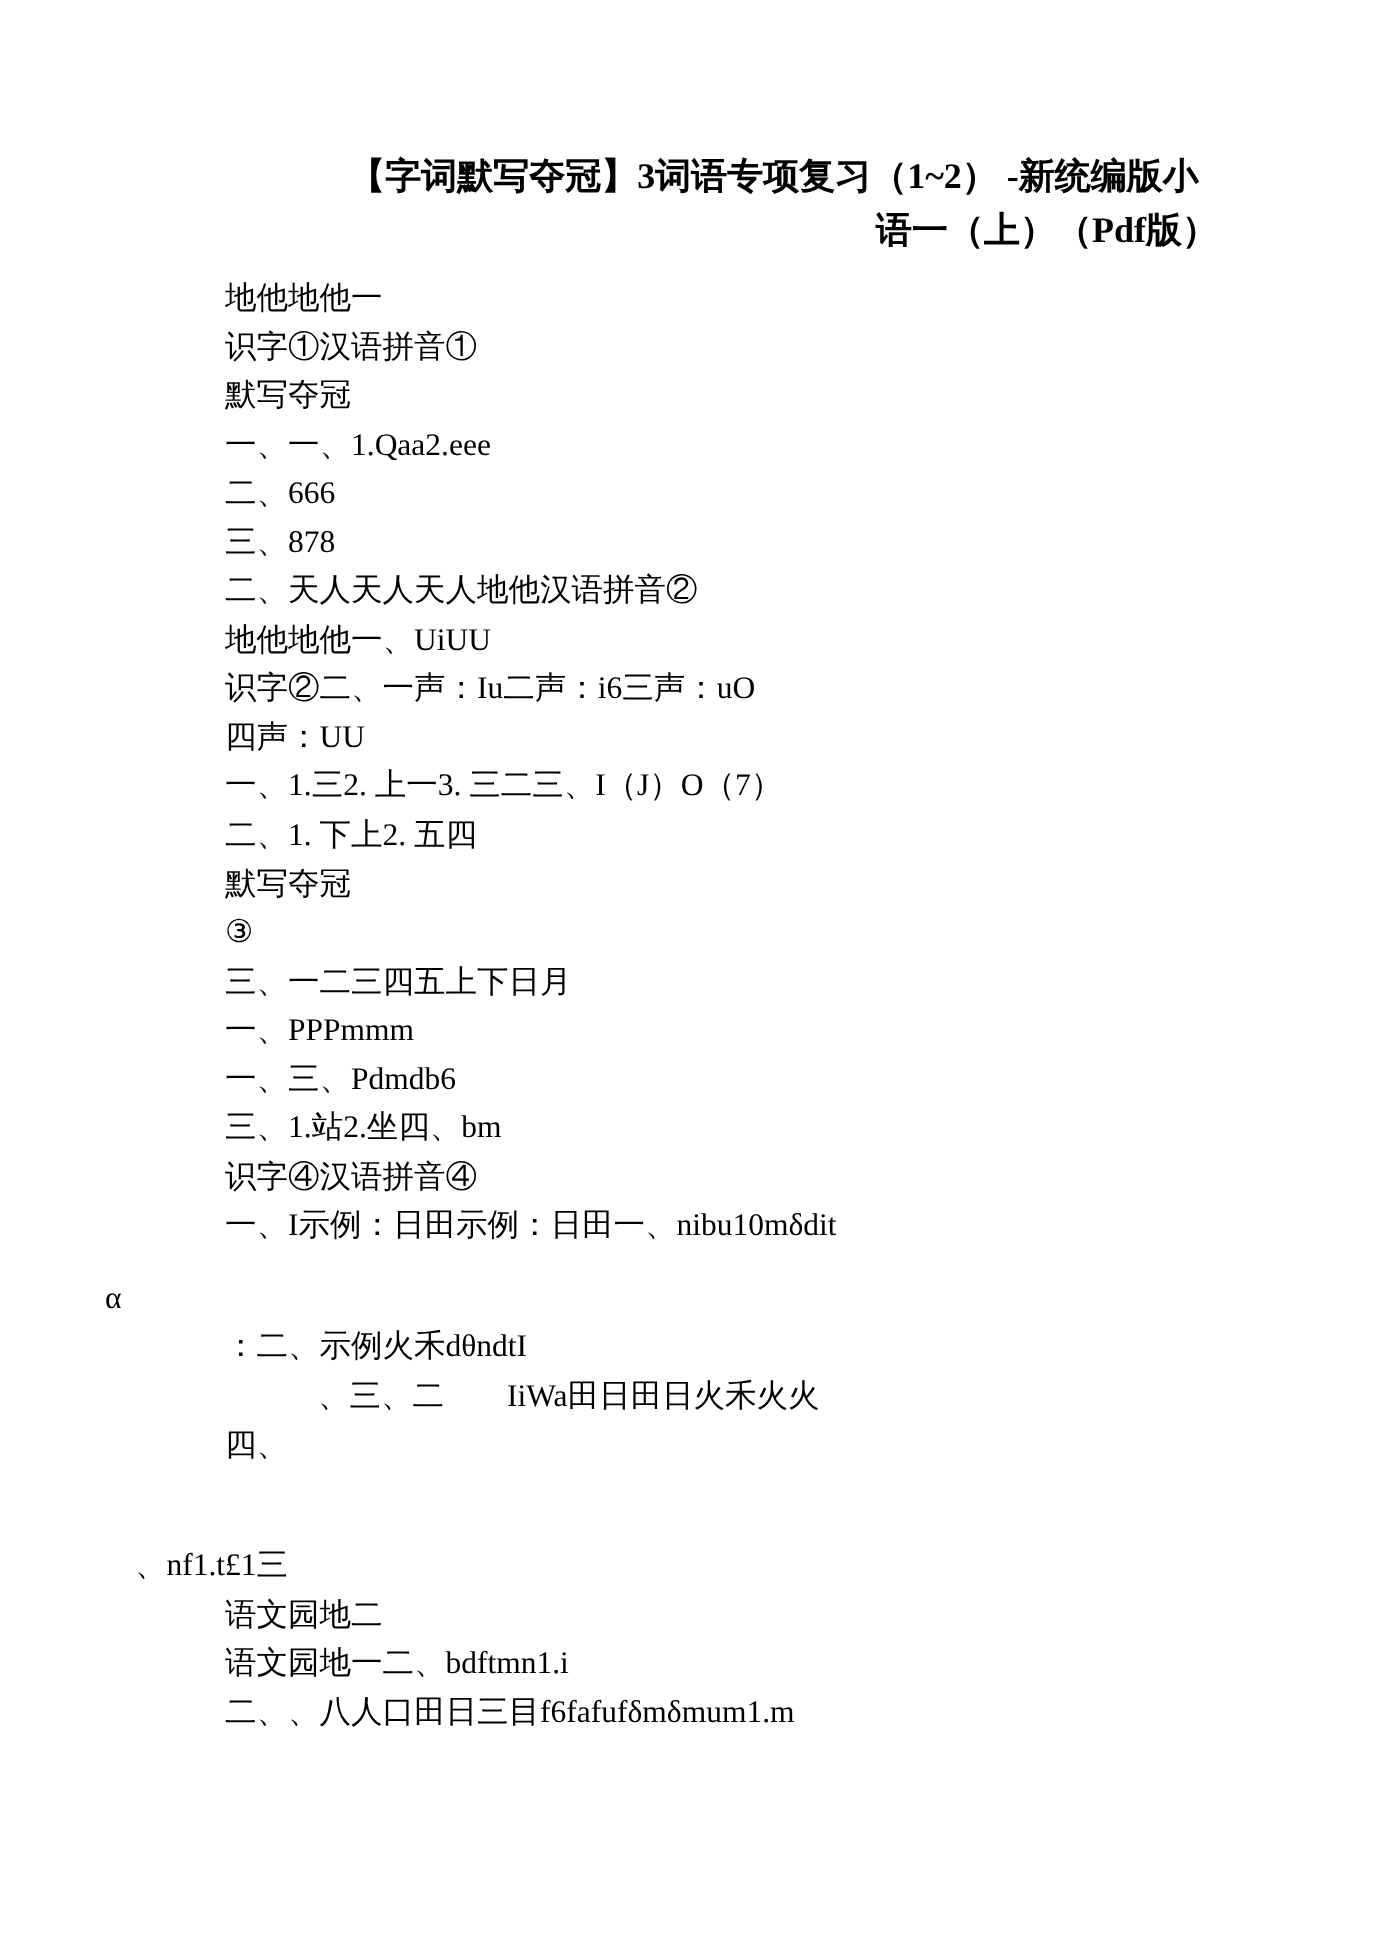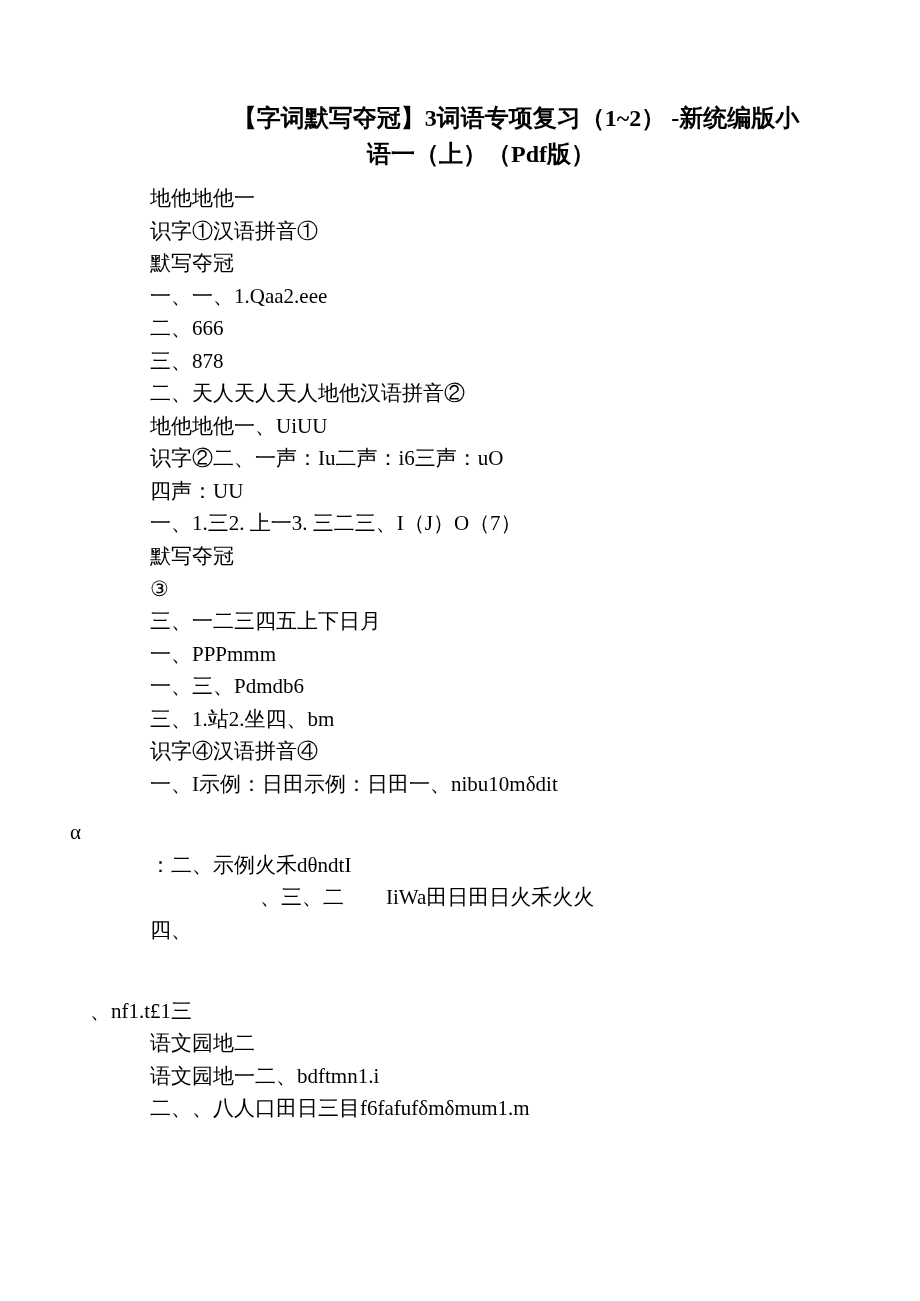--- a/index.html
+++ b/index.html
@@ -21,39 +21,40 @@
   }
   .title-line1 {
     font-size: 24px;
     font-weight: bold;
     line-height: 1.5;
   }
   .title-line2 {
     font-size: 24px;
     font-weight: bold;
     line-height: 1.5;
+    text-align: right;
     padding-right: 70px;
   }
   .body-lines {
     margin-left: 70px;
   }
   .line {
     font-size: 21px;
     line-height: 1.55;
     white-space: pre;
   }
   .line.outdent1 {
     margin-left: -80px;
   }
   .line.outdent2 {
     margin-left: -60px;
     margin-top: 32px;
   }
   .line.indent1 {
-    margin-left: 110px;
+    margin-left: 62px;
   }
   .line.blank {
     height: 16px;
   }
 </style>
 </head>
 <body>
 
 <div class="page">
 
@@ -67,20 +68,21 @@
     <div class="line">识字①汉语拼音①</div>
     <div class="line">默写夺冠</div>
     <div class="line">一、一、1.Qaa2.eee</div>
     <div class="line">二、666</div>
     <div class="line">三、878</div>
     <div class="line">二、天人天人天人地他汉语拼音②</div>
     <div class="line">地他地他一、UiUU</div>
     <div class="line">识字②二、一声：Iu二声：i6三声：uO</div>
     <div class="line">四声：UU</div>
     <div class="line">一、1.三2. 上一3. 三二三、I（J）O（7）</div>
+    <div class="line">二、1. 下上2. 五四</div>
     <div class="line">默写夺冠</div>
     <div class="line">③</div>
     <div class="line">三、一二三四五上下日月</div>
     <div class="line">一、PPPmmm</div>
     <div class="line">一、三、Pdmdb6</div>
     <div class="line">三、1.站2.坐四、bm</div>
     <div class="line">识字④汉语拼音④</div>
     <div class="line">一、I示例：日田示例：日田一、nibu10mδdit</div>
     <div class="line blank"></div>
     <div class="line outdent1">α</div>

